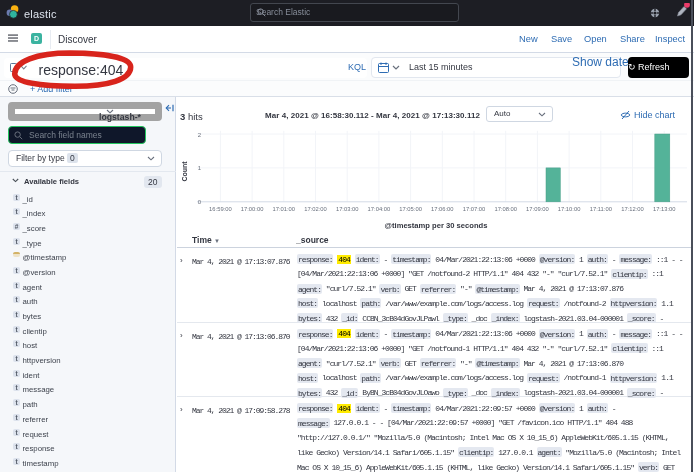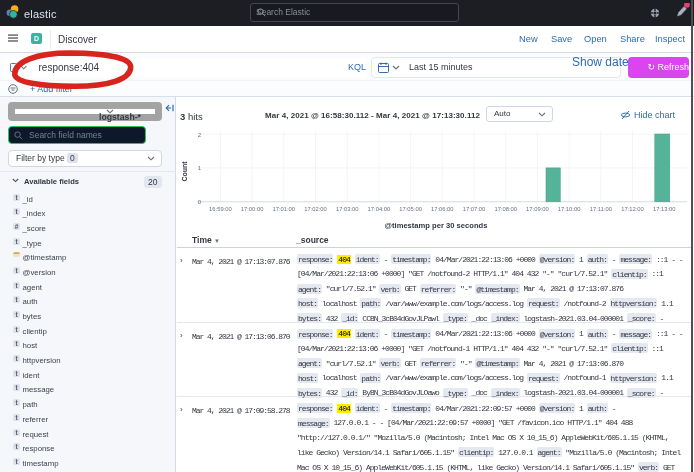--- a/index.html
+++ b/index.html
@@ -14,26 +14,26 @@
 
 #navbar{position:absolute;left:0;top:26px;width:694px;height:27px;background:#fff;border-bottom:1px solid #d3dae6}
 #navbar .dbadge{position:absolute;left:31px;top:7px;width:11px;height:11px;background:#3bb3a0;border-radius:2px;color:#fff;font-size:7px;font-weight:bold;text-align:center;line-height:11px}
 #navbar .vline{position:absolute;left:50px;top:4px;width:1px;height:19px;background:#e8ecf2}
 #navbar .crumb{position:absolute;left:58px;top:8px;font-size:10px;color:#343741}
 #navbar .links{position:absolute;left:0;top:8px;width:694px;font-size:9.3px;color:#2e6cb3}
 #navbar .links span{position:absolute}
 
 #querybar{position:absolute;left:0;top:53px;width:694px;height:28px;background:#fbfcfd;border-bottom:1px solid #f0f3f6}
 .qinput{position:absolute;left:4px;top:5px;width:363px;height:20px;background:#fff;border-radius:4px}
-.qtext{position:absolute;left:38.5px;top:8.5px;font-size:10px;color:#343741}
+.qtext{position:absolute;left:38.5px;top:8.5px;font-size:14px;color:#343741}
 .kql{position:absolute;left:348px;top:9px;font-size:9px;color:#2e6cb3}
 .dpick{position:absolute;left:371px;top:3.5px;width:250px;height:21px;background:#fff;border:1px solid #e2e7ef;border-radius:4px}
 .dtext{position:absolute;left:409px;top:9px;font-size:9px;color:#343741}
 .showdates{position:absolute;left:572px;top:2px;font-size:12px;color:#2e6cb3}
-#refreshbtn{position:absolute;left:628px;top:3.5px;width:61px;height:21.5px;background:#d946ef;border-radius:4px;color:#fff;font-size:9px;text-align:right;line-height:21px}
+#refreshbtn{position:absolute;left:628px;top:3.5px;width:61px;height:21.5px;background:#000000;border-radius:4px;color:#fff;font-size:9px;text-align:left;line-height:21px}
 
 #filterbar{position:absolute;left:0;top:81px;width:694px;height:16px;background:#fbfcfd;border-bottom:1px solid #d9dfe8}
 #filterbar .addf{position:absolute;left:30px;top:3px;font-size:9px;color:#2e6cb3}
 
 #sidebar{position:absolute;left:0;top:97px;width:176px;height:375px;background:#f5f7fa;border-right:1px solid #d3dae6}
 .idxbtn{position:absolute;left:8px;top:5px;width:154px;height:19px;background:#fff;border:7px solid #a3a3a3;border-radius:4px;text-align:right;font-size:8.7px;font-weight:bold;line-height:17px;color:#343741;padding-right:14px}
 .sfield{position:absolute;left:8px;top:29px;width:138px;height:18px;background:#0f172a;border:1px solid #22c55e;border-radius:4px;font-size:8.5px;color:#7a828e;line-height:16px;padding-left:20px}
 .ftype{position:absolute;left:8px;top:53px;width:154px;height:17px;background:#fff;border:1px solid #cfd7e2;border-radius:4px;font-size:8.5px;color:#343741;line-height:15px;padding-left:7px}
 .avail{position:absolute;left:8px;top:79.5px;width:154px;font-size:7.6px;font-weight:bold;color:#343741}
 .cnt20{position:absolute;right:0;top:-1px;background:#e2e7ef;border-radius:3px;padding:1px 4.5px;font-weight:normal;font-size:8.5px;color:#343741}

